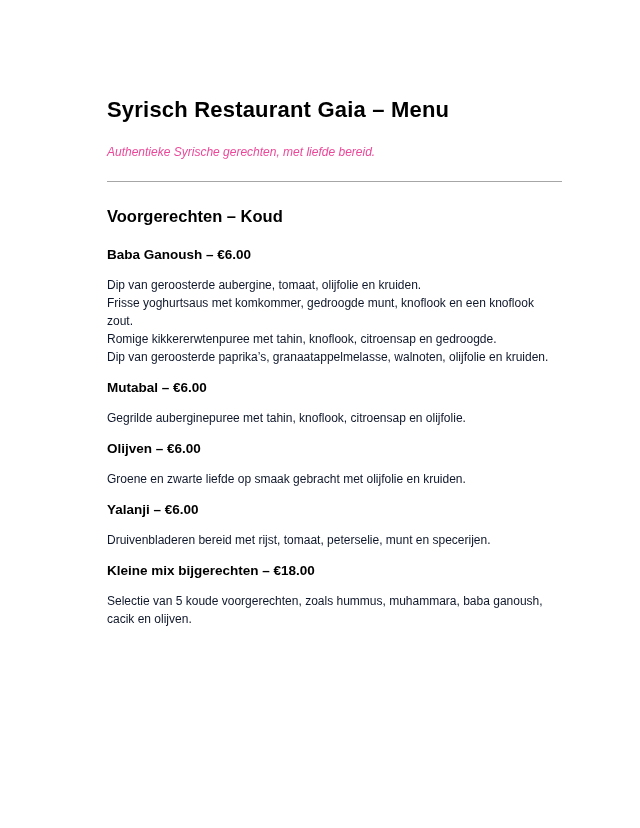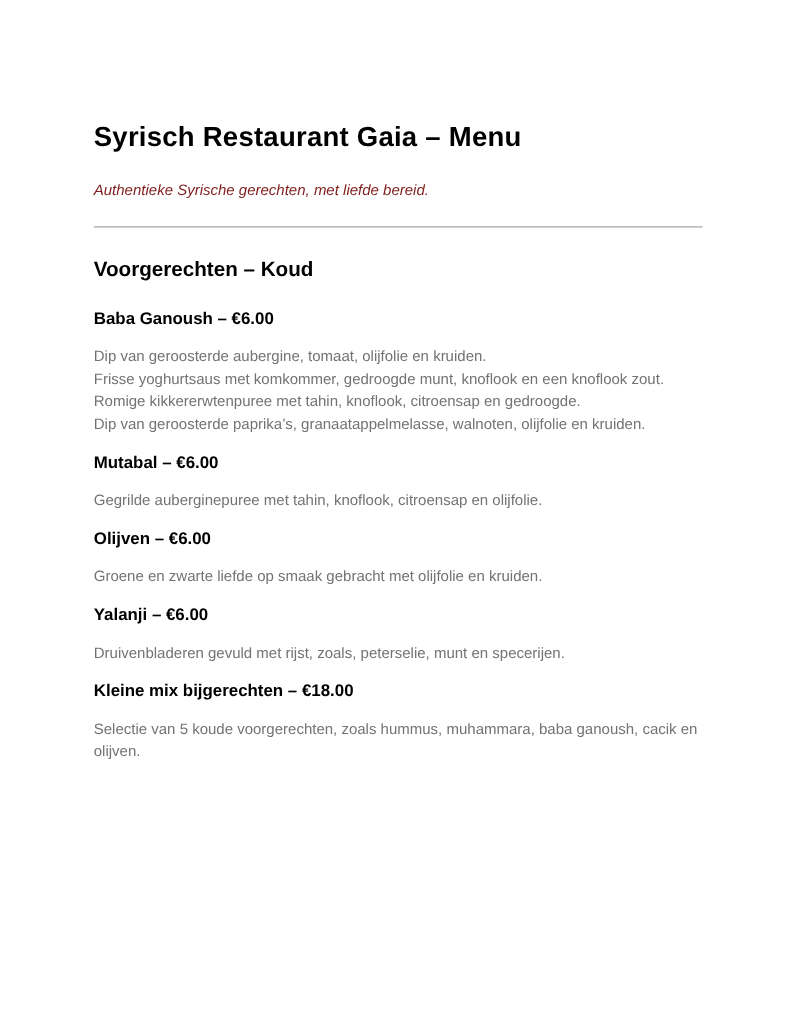--- a/index.html
+++ b/index.html
@@ -12,36 +12,36 @@
     height: 828px;
     overflow: hidden;
     font-family: "Liberation Sans", "DejaVu Sans", sans-serif;
     color: #000000;
     -webkit-font-smoothing: antialiased;
   }
   .page {
     box-sizing: border-box;
     width: 640px;
     height: 828px;
-    padding: 97px 78px 40px 75px;
+    padding: 97px 78px 40px 107px;
     background: #ffffff;
   }
   h1.doc-title {
     font-size: 22px;
     line-height: 25px;
     font-weight: 700;
     margin: 0 0 22px 0;
     letter-spacing: 0.2px;
   }
   p.doc-subtitle {
     font-size: 12px;
     line-height: 16px;
     font-style: italic;
     margin: 0 0 0 0;
-    color: #7f1d1d;
+    color: #ec4899;
   }
   hr.doc-divider {
     border: none;
     border-top: 1px solid #a6a6a6;
     margin: 21px 0 0 0;
     height: 0;
   }
   h2.section-heading {
     font-size: 16.5px;
     line-height: 19px;
@@ -51,21 +51,21 @@
   h3.item-name {
     font-size: 13.5px;
     line-height: 17px;
     font-weight: 700;
     margin: 13px 0 13px 0;
   }
   p.item-desc {
     font-size: 12px;
     line-height: 18px;
     margin: 0;
-    color: #737373;
+    color: #0f172a;
   }
 </style>
 </head>
 <body>
 
 <div class="page">
 
   <h1 class="doc-title">Syrisch Restaurant Gaia – Menu</h1>
 
   <p class="doc-subtitle">Authentieke Syrische gerechten, met liefde bereid.</p>
@@ -83,18 +83,18 @@
 
   <p class="item-desc">Dip van geroosterde paprika’s, granaatappelmelasse, walnoten, olijfolie en kruiden.</p>
 
   <h3 class="item-name">Mutabal – €6.00</h3>
   <p class="item-desc">Gegrilde auberginepuree met tahin, knoflook, citroensap en olijfolie.</p>
 
   <h3 class="item-name">Olijven – €6.00</h3>
   <p class="item-desc">Groene en zwarte liefde op smaak gebracht met olijfolie en kruiden.</p>
 
   <h3 class="item-name">Yalanji – €6.00</h3>
-  <p class="item-desc">Druivenbladeren gevuld met rijst, zoals, peterselie, munt en specerijen.</p>
+  <p class="item-desc">Druivenbladeren bereid met rijst, tomaat, peterselie, munt en specerijen.</p>
 
   <h3 class="item-name">Kleine mix bijgerechten – €18.00</h3>
   <p class="item-desc">Selectie van 5 koude voorgerechten, zoals hummus, muhammara, baba ganoush, cacik en olijven.</p>
 
 </div>
 
 </body></html>

